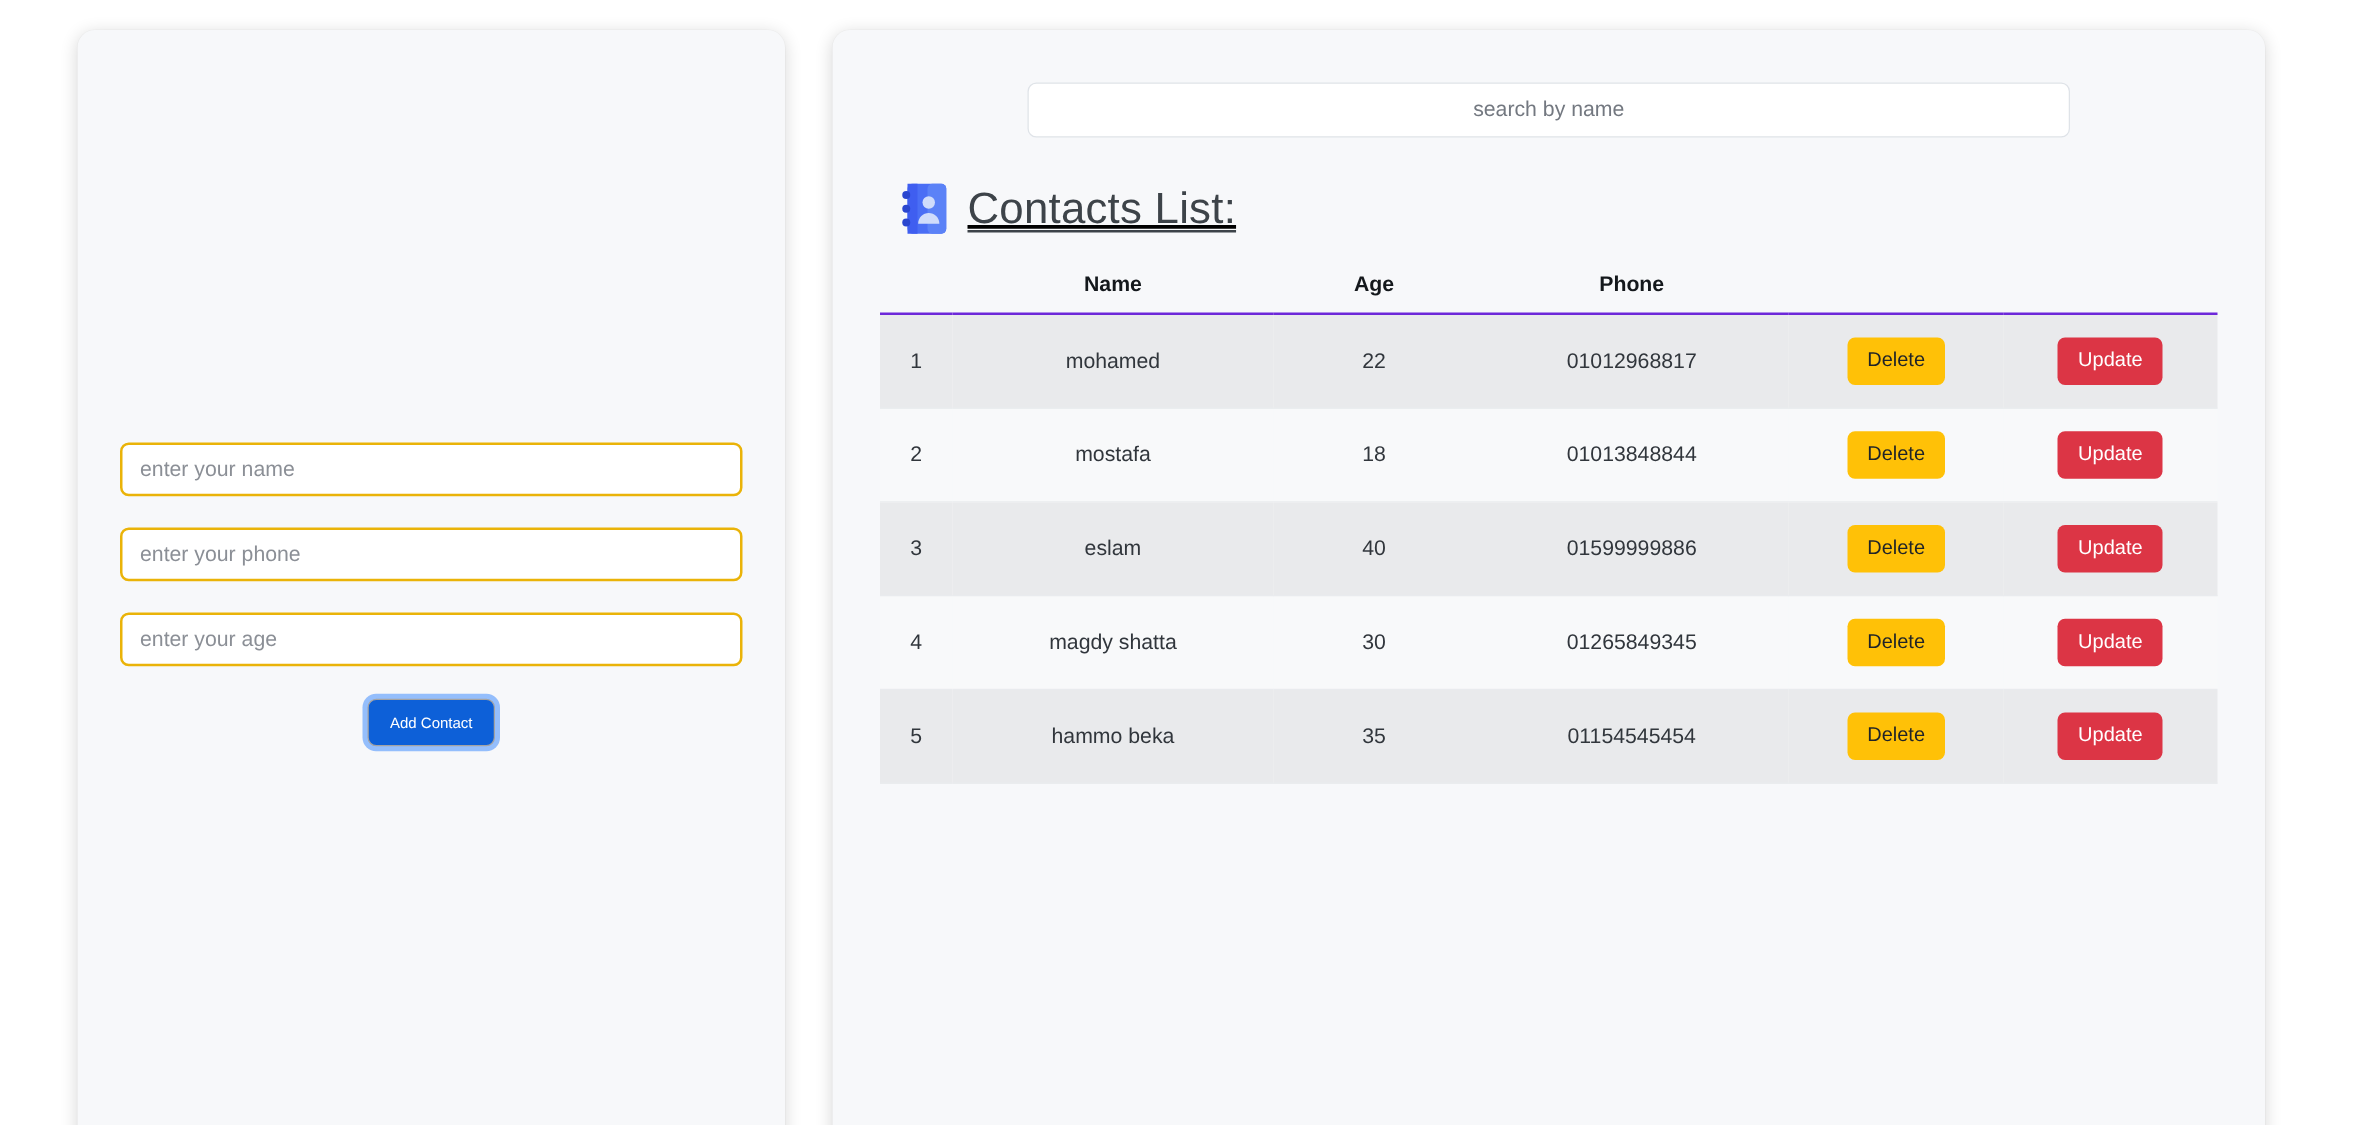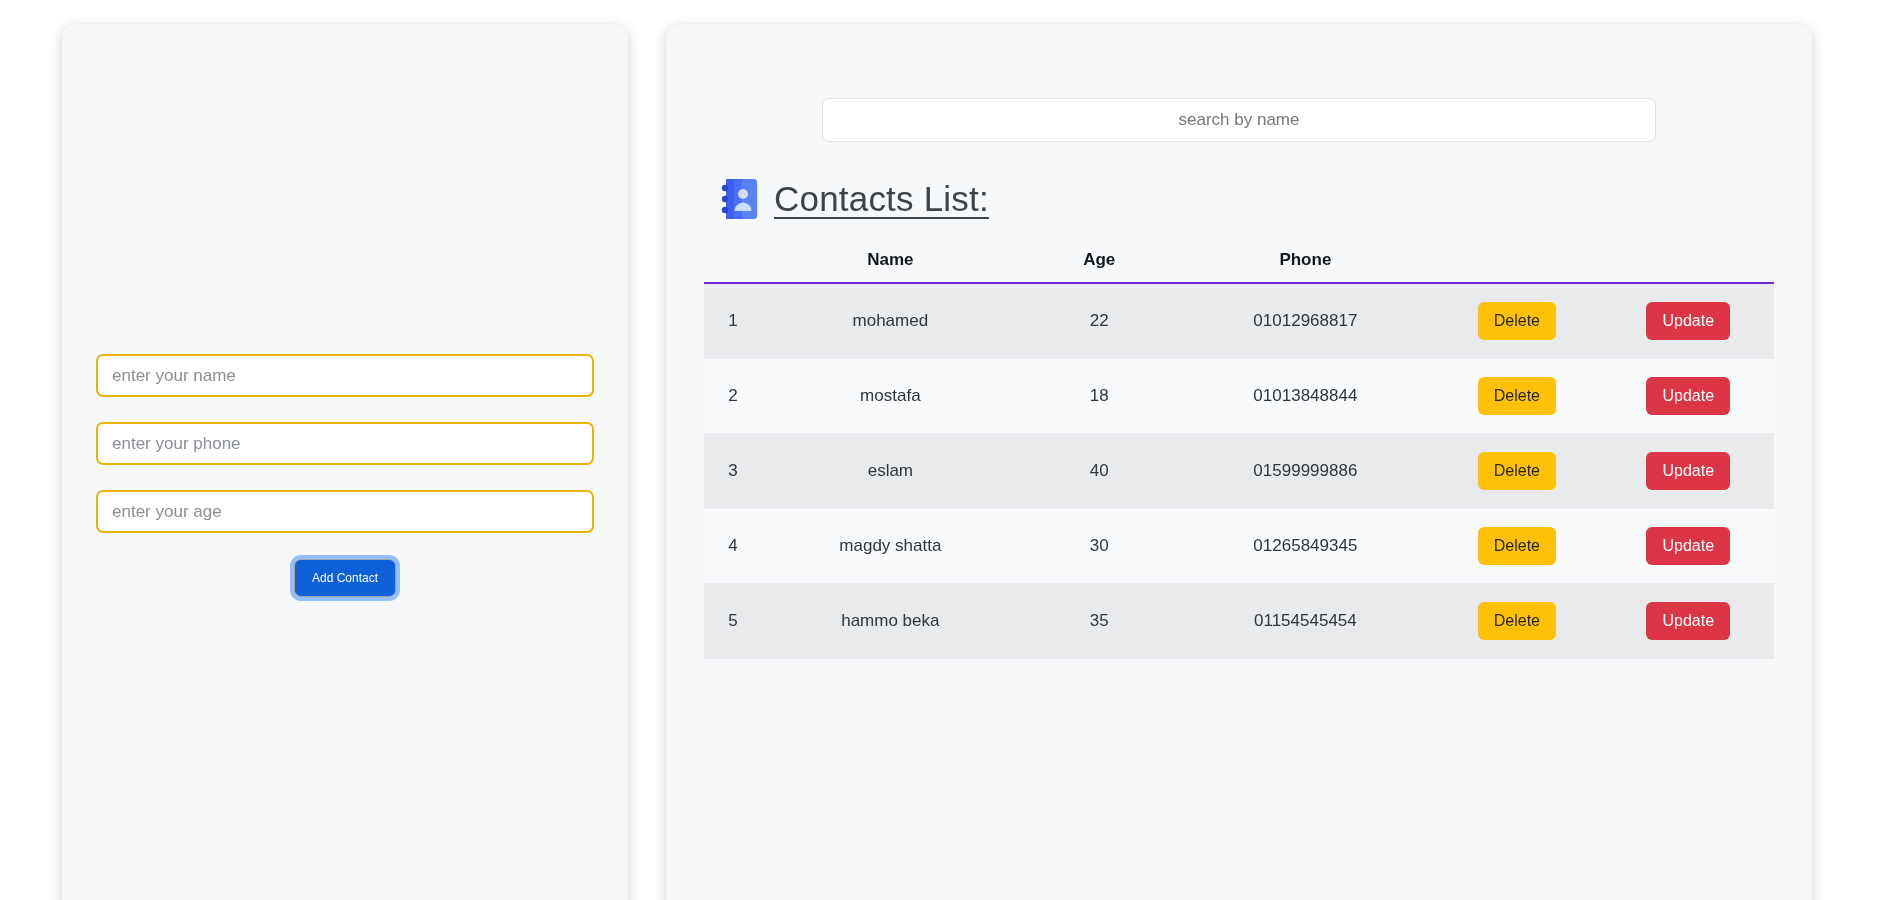--- a/index.html
+++ b/index.html
@@ -88,29 +88,29 @@
     height: 44px;
     padding: 0 8px;
     font-size: 17px;
     font-family: "Liberation Sans", sans-serif;
     color: #701a75;
     text-align: center;
     background: #ffffff;
     border: 1px solid #dfe3e8;
     border-radius: 7px;
     outline: none;
-    margin-top: 32px;
   }
   .search-input::placeholder { color: #737880; }
 
   .list-title {
     display: flex;
     align-items: center;
     gap: 14px;
     margin: 36px 0 0 16px;
+    text-decoration: underline;
   }
   .book-icon { width: 40px; height: 42px; display: block; }
   .list-title-text {
     font-size: 35px;
     font-weight: 400;
     color: #3d4349;
     text-decoration: underline;
     text-underline-offset: 6px;
     text-decoration-thickness: 2px;
     letter-spacing: .2px;

